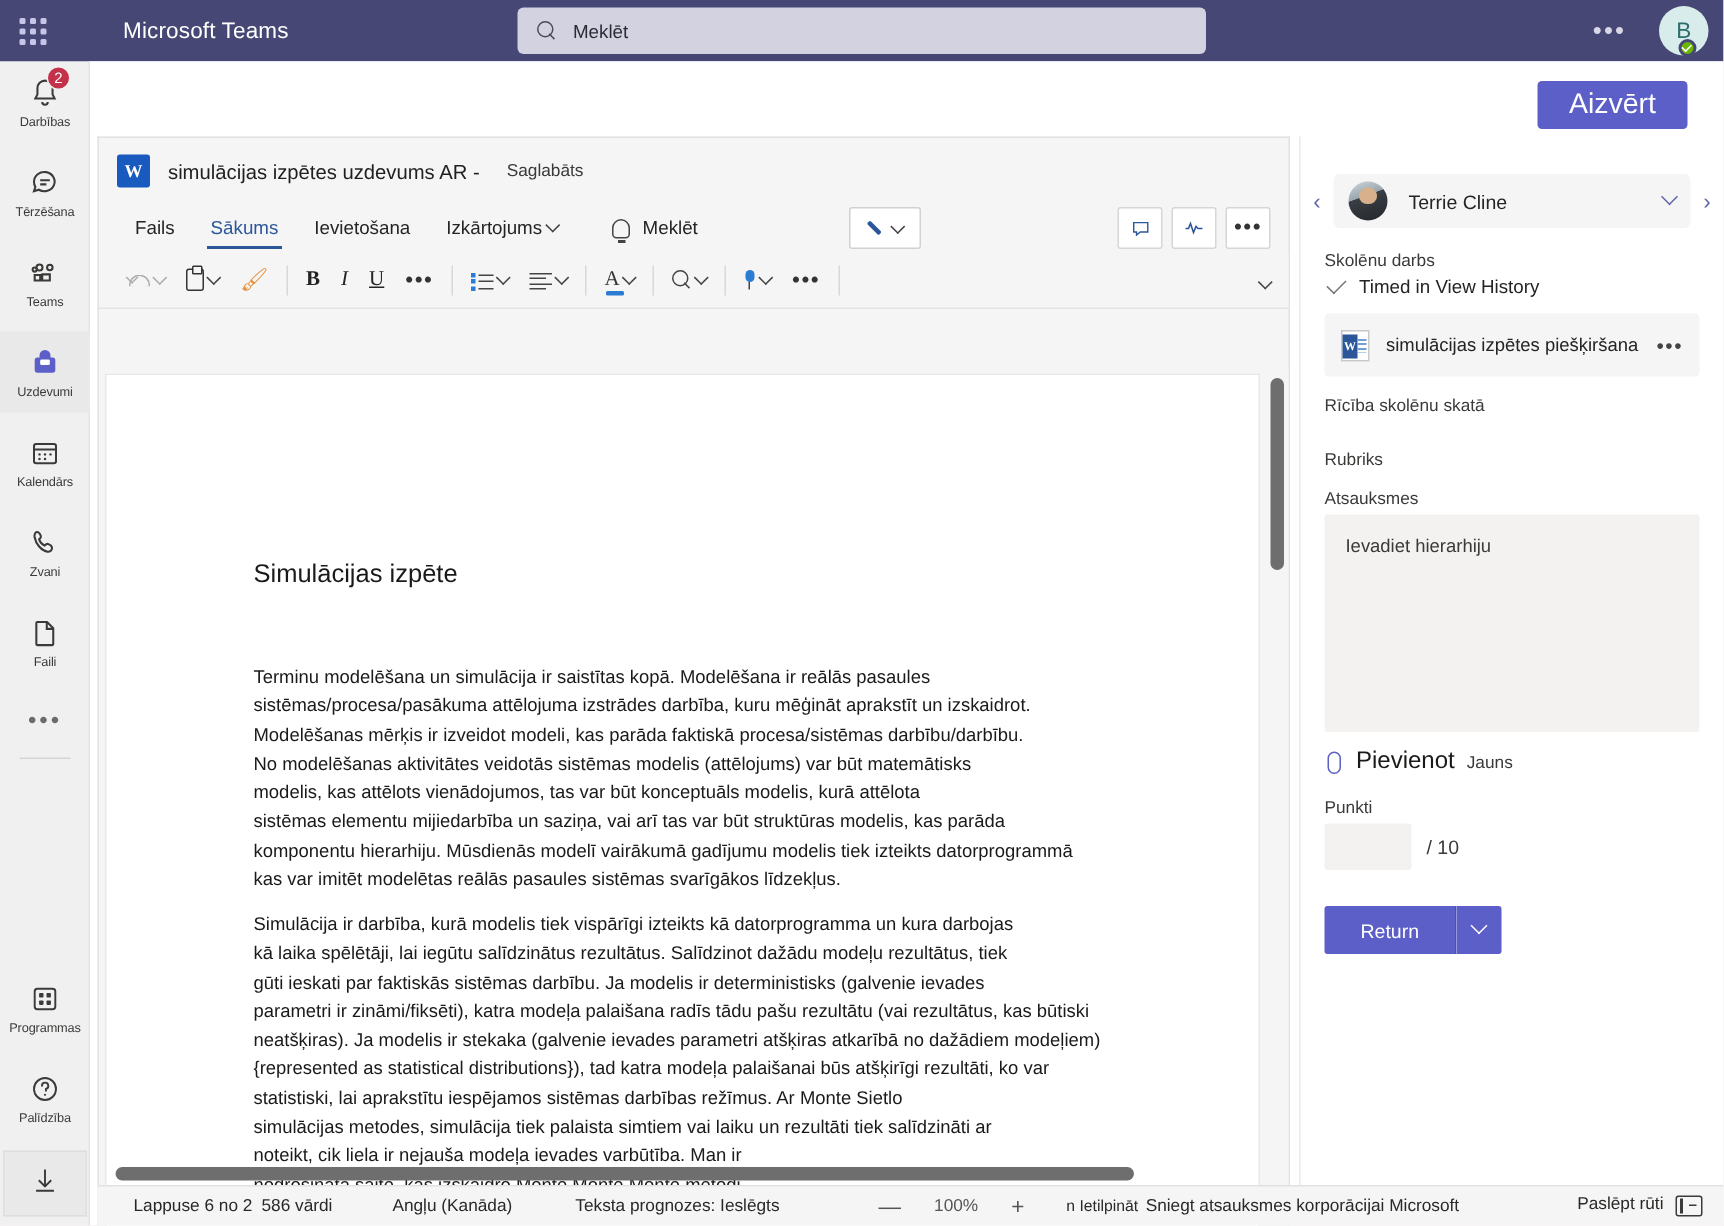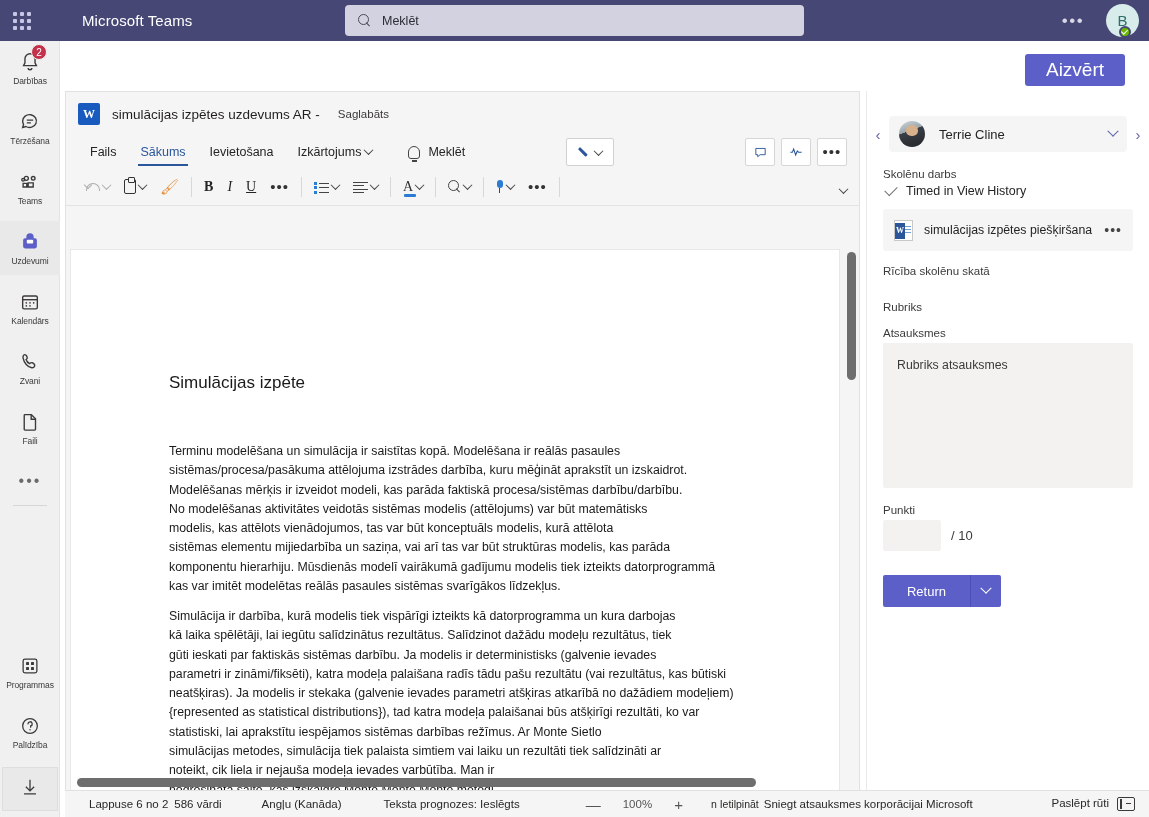--- a/index.html
+++ b/index.html
@@ -707,23 +707,28 @@
       </div>
 
       <div class="sec-label">Rīcība skolēnu skatā</div>
 
       <div class="sec-label" style="margin-top:24px">Rubriks</div>
 
 
       <div class="sec-label" style="margin-top:14px">Atsauksmes</div>
 
       <div class="feedback-box">
-        <span class="feedback-ph">Rubriks atsauksmes</span>
-      </div>
-
+        <span class="feedback-ph">Ievadiet hierarhiju</span>
+      </div>
+
+      <div class="attach-row">
+        <span class="clip-ico"></span>
+        <span class="attach-label">Pievienot</span>
+        <span class="attach-new">Jauns</span>
+      </div>
 
       <div class="points-label">Punkti</div>
       <div class="points-row">
         <input class="points-input" type="text" value="" style="">
         <span class="points-max">/ 10</span>
       </div>
 
       <div class="return-row">
         <button class="btn-return">Return</button>
         <button class="btn-return-chev">

